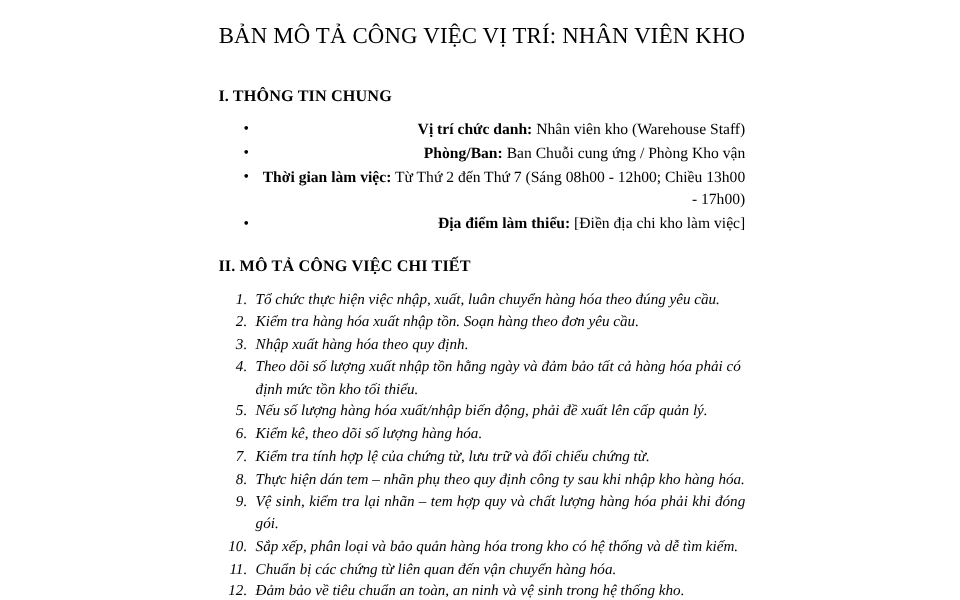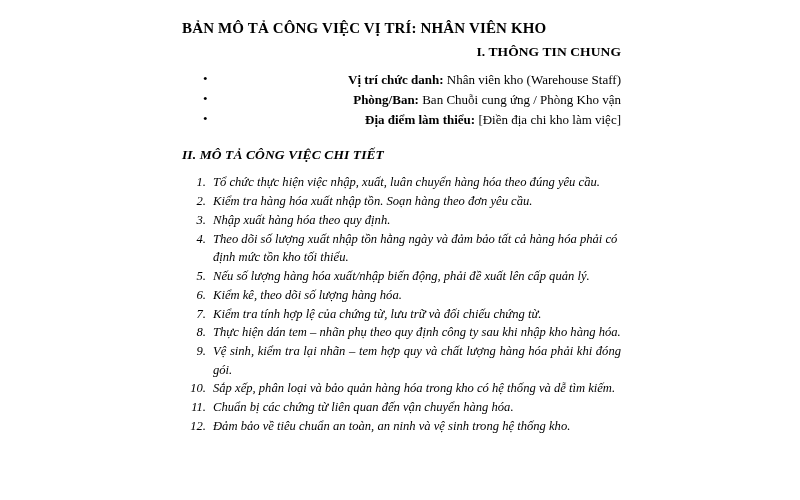--- a/index.html
+++ b/index.html
@@ -28,40 +28,40 @@
 
   
   .doc-body {
     position: absolute;
     left: 182px;
     top: 0;
     width: 439px;
   }
 
   .doc-title {
-    text-align: left;
-    font-weight: bold;
-    font-size: 15px;
+    text-align: right;
+    font-weight: normal;
+    font-size: 19px;
     line-height: 1.25;
     margin-top: 19px;
     margin-bottom: 0;
     letter-spacing: 0.15px;
     white-space: nowrap;
   }
 
   .section-heading {
     font-weight: bold;
     font-size: 13.5px;
     line-height: 1.2;
     margin: 0;
     letter-spacing: 0.1px;
   }
 
-  #section-1-heading { margin-top: 6px; text-align: right; }
-  #section-2-heading { margin-top: 18px; font-style: italic; }
+  #section-1-heading { margin-top: 29px; }
+  #section-2-heading { margin-top: 18px; }
 
   
   .bullet-list {
     list-style: none;
     margin: 11px 0 0 0;
     padding: 0;
   }
   .bullet-list > li {
     position: relative;
     padding-left: 36px;
@@ -126,20 +126,23 @@
     <h2 class="section-heading" id="section-1-heading">I. THÔNG TIN CHUNG</h2>
 
     <ul class="bullet-list">
       <li>
         <span class="lbl">Vị trí chức danh:</span><span> Nhân viên kho (Warehouse Staff)</span>
       </li>
       <li>
         <span class="lbl">Phòng/Ban:</span><span> Ban Chuỗi cung ứng / Phòng Kho vận</span>
       </li>
       <li>
+        <span class="lbl">Thời gian làm việc:</span><span> Từ Thứ 2 đến Thứ 7 (Sáng 08h00 - 12h00; Chiều 13h00 - 17h00)</span>
+      </li>
+      <li>
         <span class="lbl">Địa điểm làm thiểu:</span><span> [Điền địa chi kho làm việc]</span>
       </li>
     </ul>
 
     <h2 class="section-heading" id="section-2-heading">II. MÔ TẢ CÔNG VIỆC CHI TIẾT</h2>
 
     <ol class="task-list">
       <li>Tổ chức thực hiện việc nhập, xuất, luân chuyển hàng hóa theo đúng yêu cầu.</li>
       <li>Kiểm tra hàng hóa xuất nhập tồn. Soạn hàng theo đơn yêu cầu.</li>
       <li>Nhập xuất hàng hóa theo quy định.</li>

